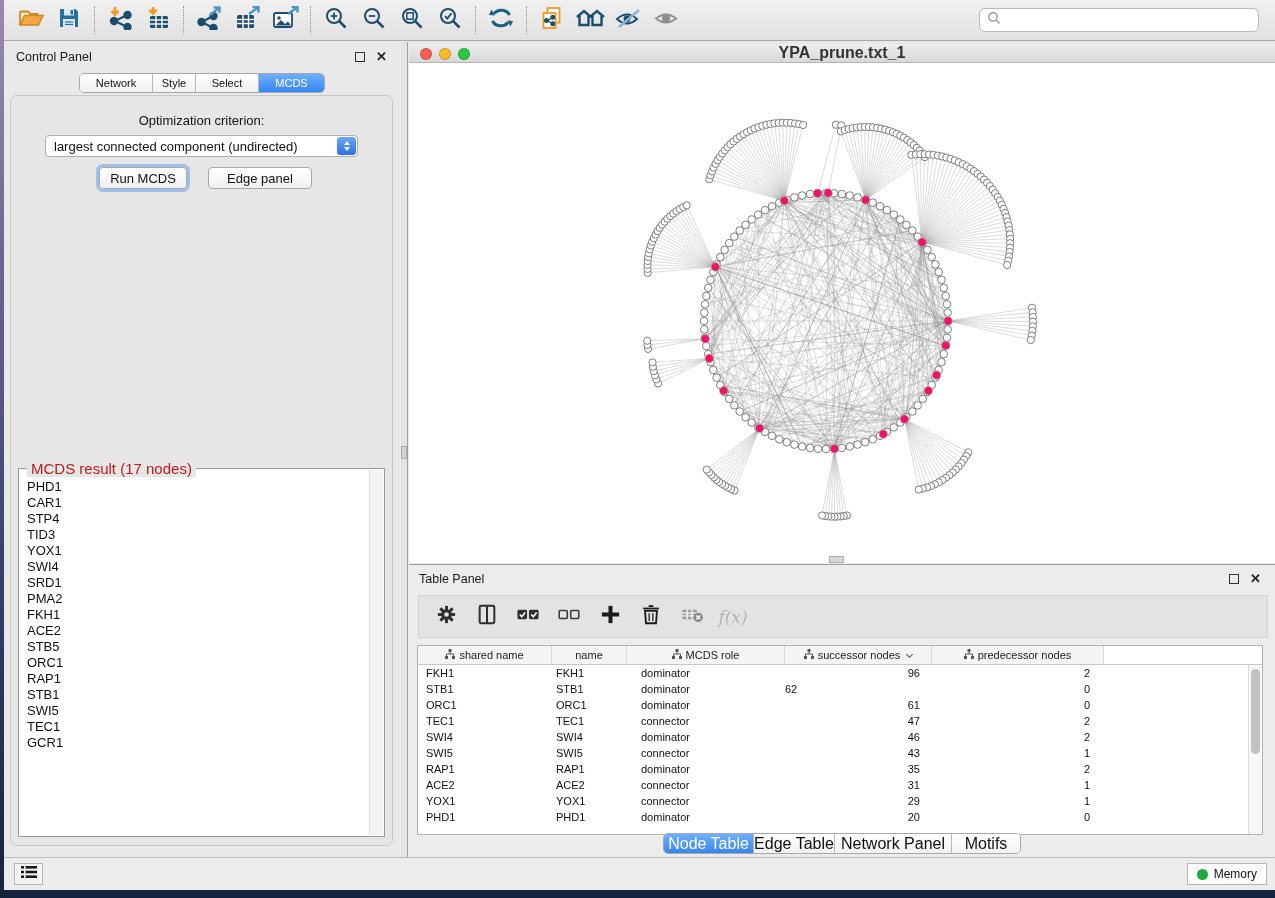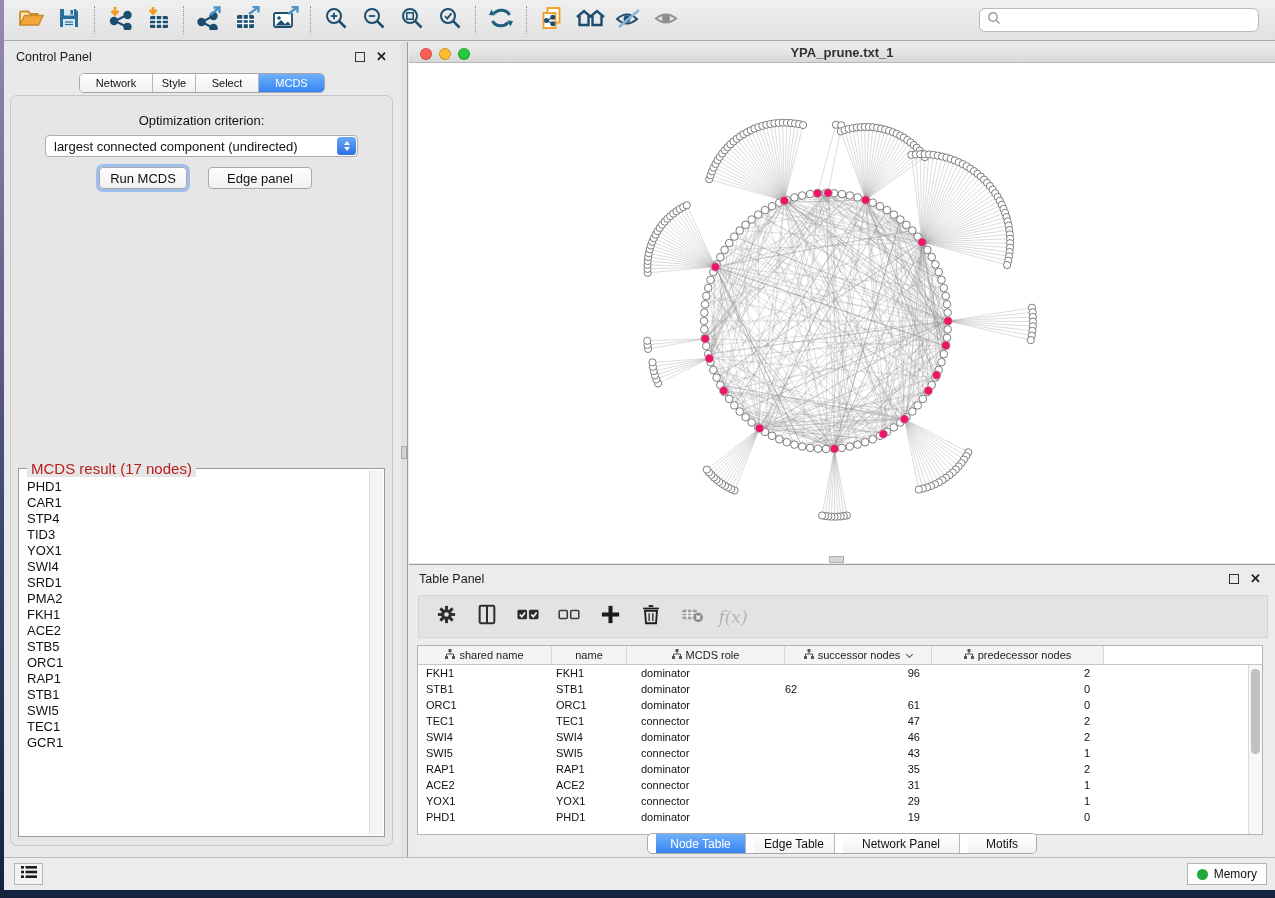--- a/index.html
+++ b/index.html
@@ -55,21 +55,21 @@
   .result-scroll { position:absolute; top:1px; bottom:1px; right:1px; width:14px; background:#f4f4f4; border-left:1px solid #ddd; }
 
   
   .v-divider { position:absolute; left:397px; top:0; width:7px; height:100%; background:#e2e2e2; border-right:1px solid #9e9e9e; }
   .v-handle { position:absolute; left:0; top:404px; width:6px; height:13px; background:#d2d2d2; border:1px solid #a8a8a8; }
 
   
   .right-area { position:absolute; left:404px; right:0; top:0; bottom:0; }
   .net-window { position:absolute; left:1px; right:0; top:2px; height:520px; }
   .net-titlebar { height:19px; background:linear-gradient(#eeeeee,#d8d8d8); border-bottom:1px solid #b5b5b5; position:relative; }
-  .net-title { text-align:center; font-size:13px; font-weight:600; color:#333; line-height:18px; }
+  .net-title { text-align:center; font-size:16px; font-weight:600; color:#333; line-height:18px; }
   .light { position:absolute; top:3.5px; width:12px; height:12px; border-radius:50%; border:0.5px solid rgba(0,0,0,.2); }
   .net-canvas { position:relative; height:500px; background:#fff; }
   .h-handle { position:absolute; left:420px; bottom:0px; width:15px; height:7px; background:#d6d6d6; border:1px solid #aeaeae; }
 
   
   .table-panel { position:absolute; left:1px; right:0; top:522px; bottom:0; background:#ececec; border-top:1px solid #9e9e9e; }
   .tp-title-row { position:absolute; left:10px; top:7px; right:10px; height:16px; font-size:12.5px; color:#1a1a1a; }
   .tp-toolbar { position:absolute; left:9px; right:7px; top:30px; height:43px; background:#e3e3e3;
     border:1px solid #d4d4d4; display:flex; align-items:center; padding-left:14px; gap:15px; }
   .tp-icon { width:26px; height:26px; display:flex; align-items:center; justify-content:center; }
@@ -78,22 +78,22 @@
   .th-row { display:flex; height:19px; border-bottom:1px solid #c6c6c6; }
   .th-cell { background:#f4f4f4; border-right:1px solid #d8d8d8; display:flex; align-items:center; justify-content:center;
     font-size:11px; color:#222; position:relative; gap:4px; }
   .th-chevron { width:5px; height:5px; border-right:1.4px solid #555; border-bottom:1.4px solid #555; transform:rotate(45deg); margin-left:3px; margin-top:-2px; }
   .tr-row { display:flex; height:16px; align-items:center; }
   .td-cell { font-size:11px; color:#111; white-space:nowrap; overflow:hidden; }
   .tb-scroll { position:absolute; right:0; top:19px; bottom:0; width:14px; background:#f7f7f7; border-left:1px solid #dadada; }
   .tb-thumb { position:absolute; left:2px; top:4px; width:9px; height:85px; background:#c1c1c1; border-radius:5px; }
   .tp-tabs { position:absolute; bottom:3px; left:0; right:0; display:flex; justify-content:center; }
   .tp-tabs-inner { display:flex; height:21px; border:1px solid #a8a8a8; border-radius:5px; overflow:hidden; background:#fff; }
-  .tp-tab { display:flex; align-items:center; justify-content:center; font-size:12px; color:#111;
-    border-right:1px solid #b8b8b8; background:linear-gradient(#ffffff,#f2f2f2);margin-left:8px; }
+  .tp-tab { display:flex; align-items:center; justify-content:center; font-size:16px; color:#111;
+    border-right:1px solid #b8b8b8; background:linear-gradient(#ffffff,#f2f2f2); }
   .tp-tab:last-child { border-right:0; }
   .tp-tab.active { background:linear-gradient(#6fb0fb,#3685f3); color:#fff; }
 
   
   .status-bar { position:absolute; left:0; right:0; bottom:0; height:33px; background:#ececec; border-top:1px solid #bcbcbc; }
   .list-btn { position:absolute; left:10px; top:5px; width:29px; height:22px; background:#f4f4f4; border:1px solid #b5b5b5;
     display:flex; align-items:center; justify-content:center; }
   .memory-btn { position:absolute; right:8px; top:5px; height:22px; padding:0 9px; background:#fdfdfd; border:1px solid #b5b5b5;
     display:flex; align-items:center; gap:6px; font-size:12px; color:#111; }
   .mem-dot { width:11px; height:11px; border-radius:50%; background:#1fa83c; }
@@ -820,21 +820,21 @@
                 <div class="td-cell" style="width: 134px; text-align: left; padding-left: 8px; padding-right: 0px;">YOX1</div>
                 <div class="td-cell" style="width: 75px; text-align: left; padding-left: 4px; padding-right: 0px;">YOX1</div>
                 <div class="td-cell" style="width: 158px; text-align: left; padding-left: 14px; padding-right: 0px;">connector</div>
                 <div class="td-cell" style="width: 147px; text-align: right; padding-left: 0px; padding-right: 12px;">29</div>
                 <div class="td-cell" style="width: 172px; text-align: right; padding-left: 0px; padding-right: 14px;">1</div>
               </div>
               <div class="tr-row">
                 <div class="td-cell" style="width: 134px; text-align: left; padding-left: 8px; padding-right: 0px;">PHD1</div>
                 <div class="td-cell" style="width: 75px; text-align: left; padding-left: 4px; padding-right: 0px;">PHD1</div>
                 <div class="td-cell" style="width: 158px; text-align: left; padding-left: 14px; padding-right: 0px;">dominator</div>
-                <div class="td-cell" style="width: 147px; text-align: right; padding-left: 0px; padding-right: 12px;">19</div>
+                <div class="td-cell" style="width: 147px; text-align: right; padding-left: 0px; padding-right: 12px;">20</div>
                 <div class="td-cell" style="width: 172px; text-align: right; padding-left: 0px; padding-right: 14px;">0</div>
               </div>
             </div>
           <div class="tb-scroll">
             <div class="tb-thumb"></div>
           </div>
         </div>
         <div class="tp-tabs">
             <div class="tp-tabs-inner" id="tp-tabs">
               <div class="tp-tab active" style="width: 90px;">Node Table</div>

